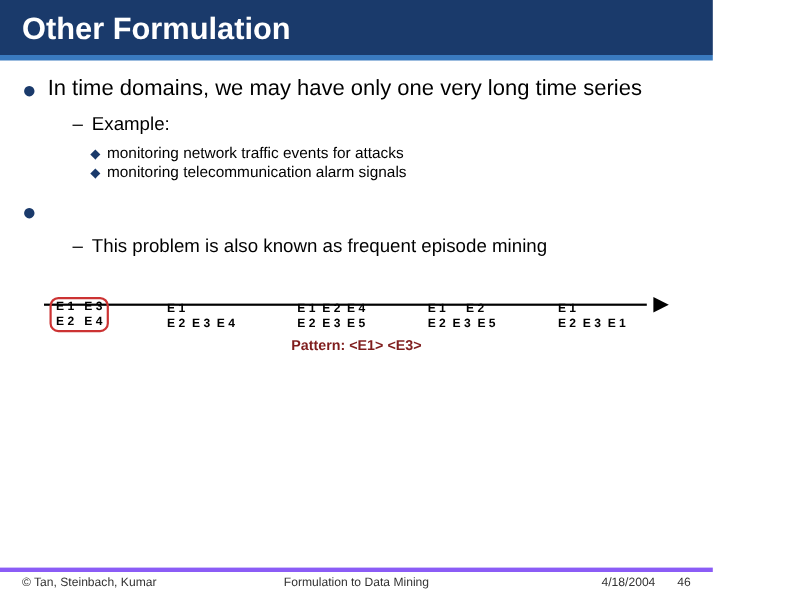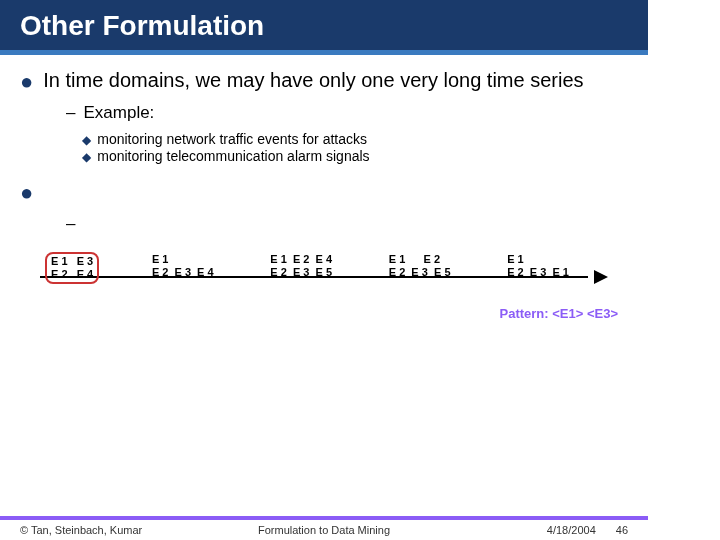--- a/index.html
+++ b/index.html
@@ -140,37 +140,37 @@
       border-left: 14px solid #000;
     }
 
     .timeline-events {
       position: absolute;
       top: 0;
       left: 0;
       right: 30px;
       height: 50px;
       display: flex;
-      align-items: flex-start;
+      align-items: flex-end;
       justify-content: space-between;
       padding: 0 5px;
     }
 
     .event-label {
       font-size: 11px;
       font-weight: bold;
       color: #000;
       line-height: 1.2;
     }
 
     .pattern-label {
-      text-align: right;
+      text-align: center;
       font-size: 13px;
       font-weight: bold;
-      color: #8b5cf6;
+      color: #7f1d1d;
       margin-top: 4px;
     }
 
     .footer {
       border-top: 4px solid #8b5cf6;
       padding: 4px 20px;
       display: flex;
       justify-content: space-between;
       align-items: center;
       font-size: 11px;
@@ -230,20 +230,21 @@
       </div>
     </div>
 
     <div class="bullet-main" style="margin-top:6px;">
       <span class="bullet-dot">●</span>
     </div>
 
     <div class="sub-bullet">
       <div class="sub-dash">
         <span class="sub-dash-symbol">–</span>
+        <span>This problem is also known as frequent episode mining</span>
       </div>
     </div>
 
     <div class="timeline-section" style="margin-top:10px;">
       <div class="timeline-arrow">
         <div class="arrow-line"></div>
         <div class="arrow-head"></div>
 
         <div class="timeline-events">
 

